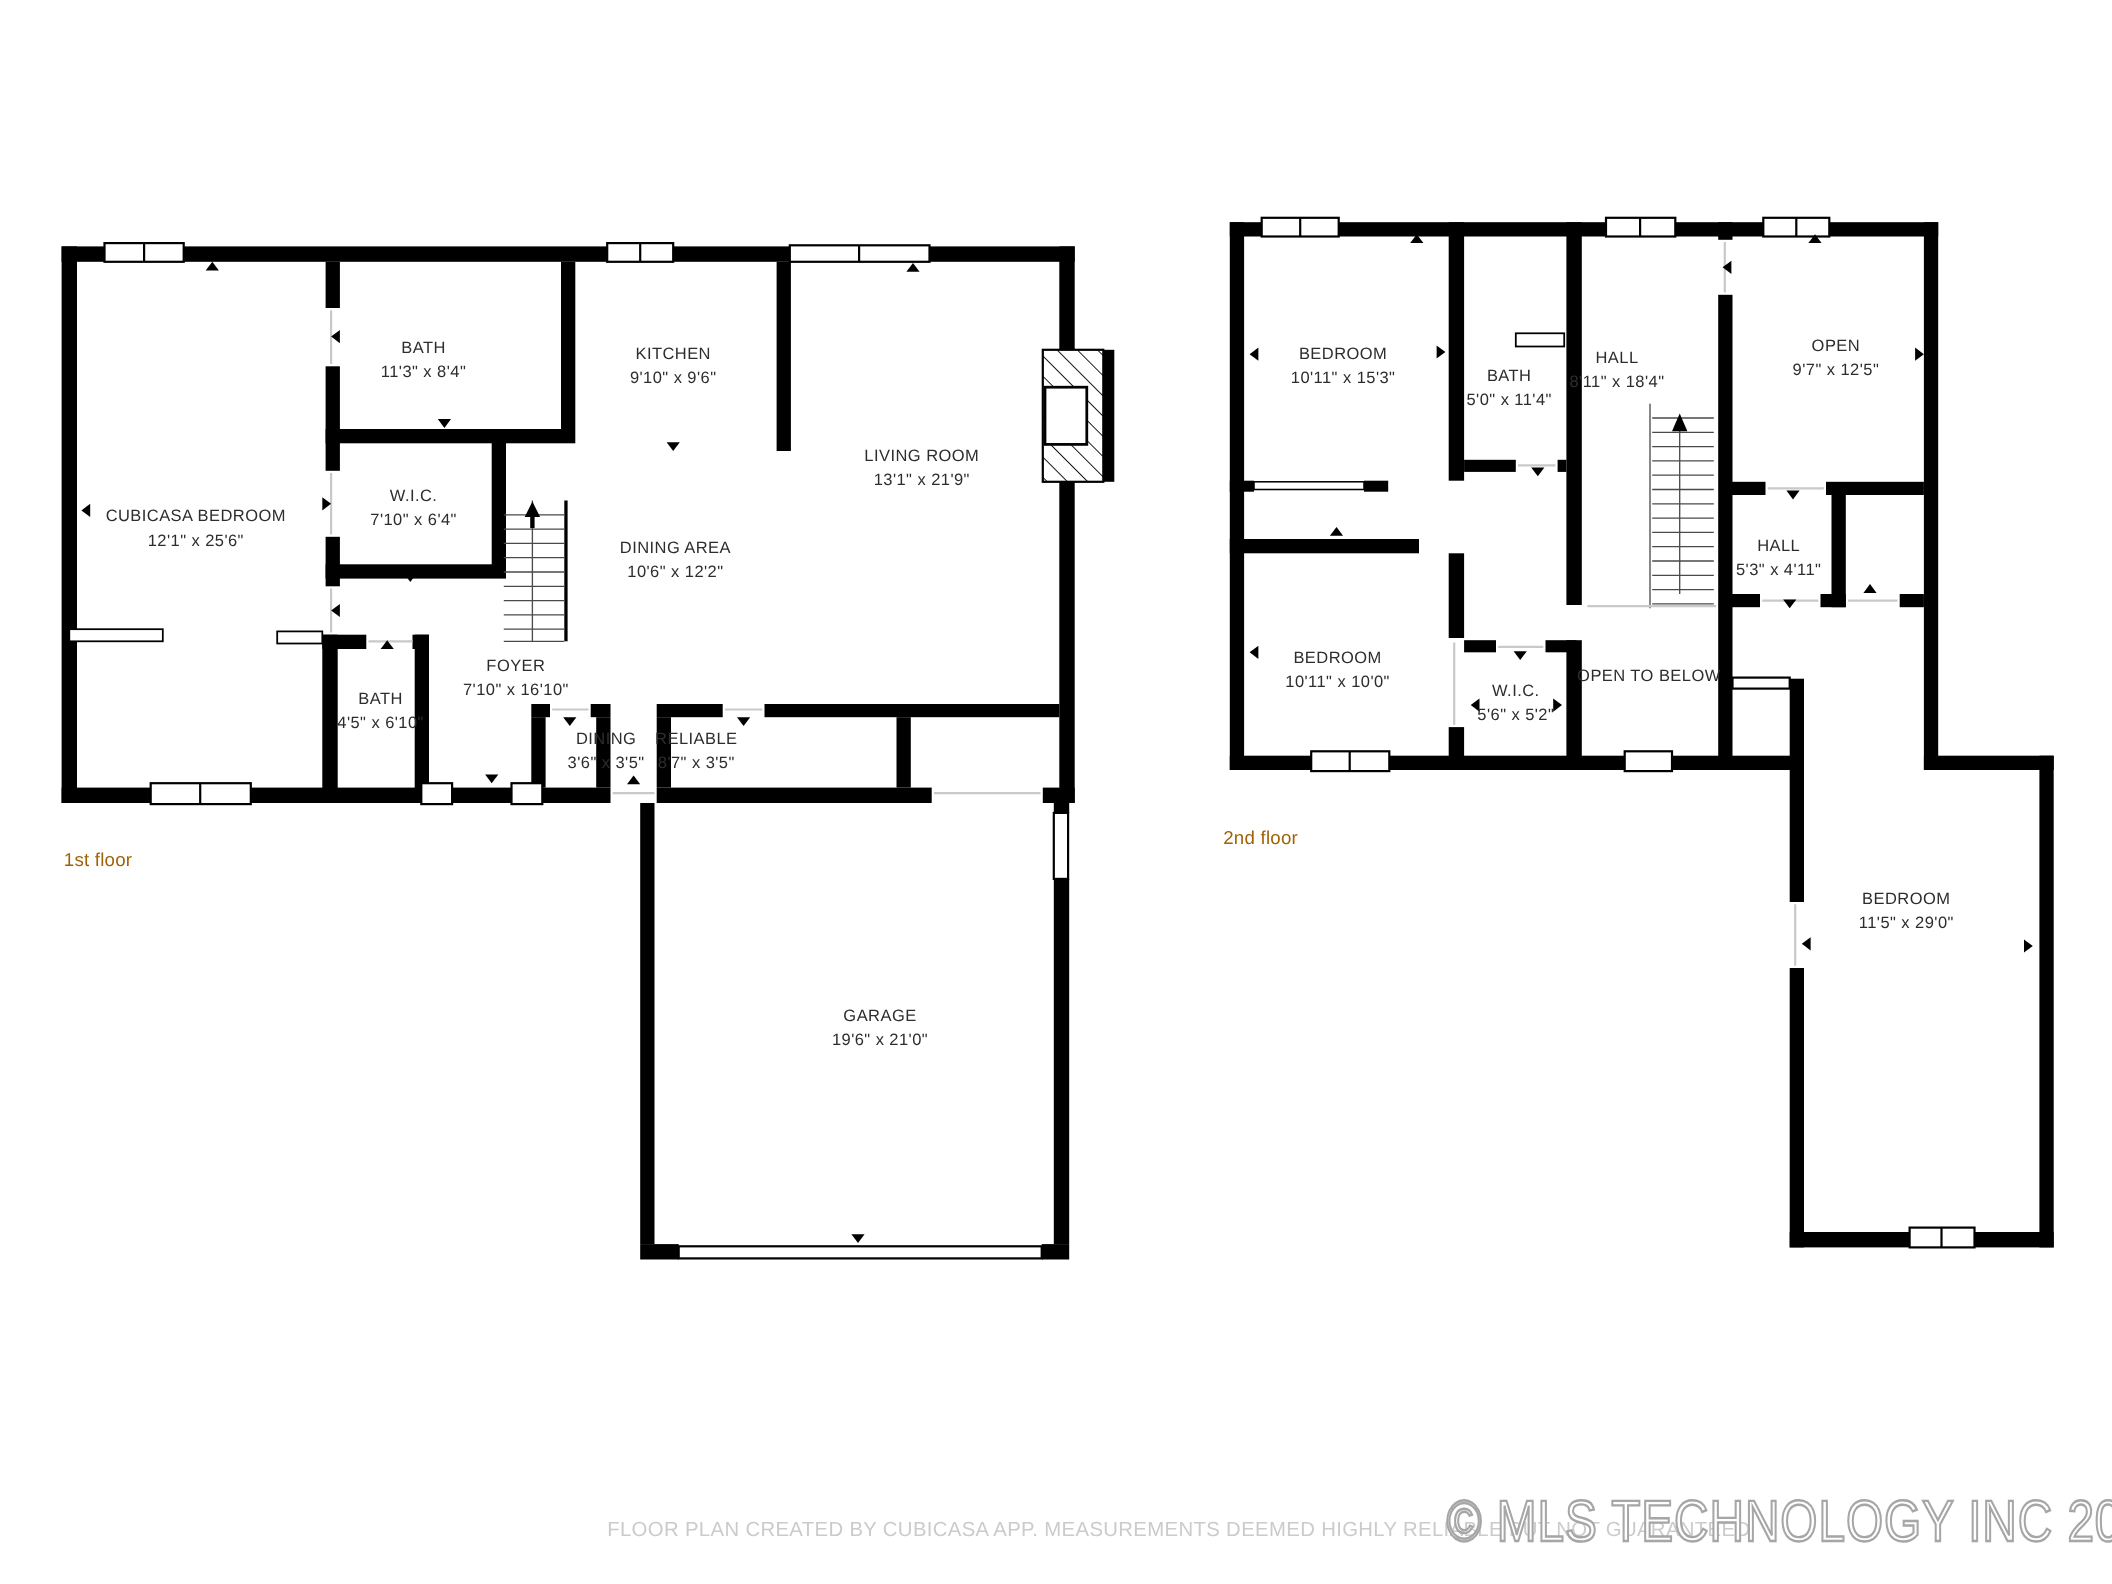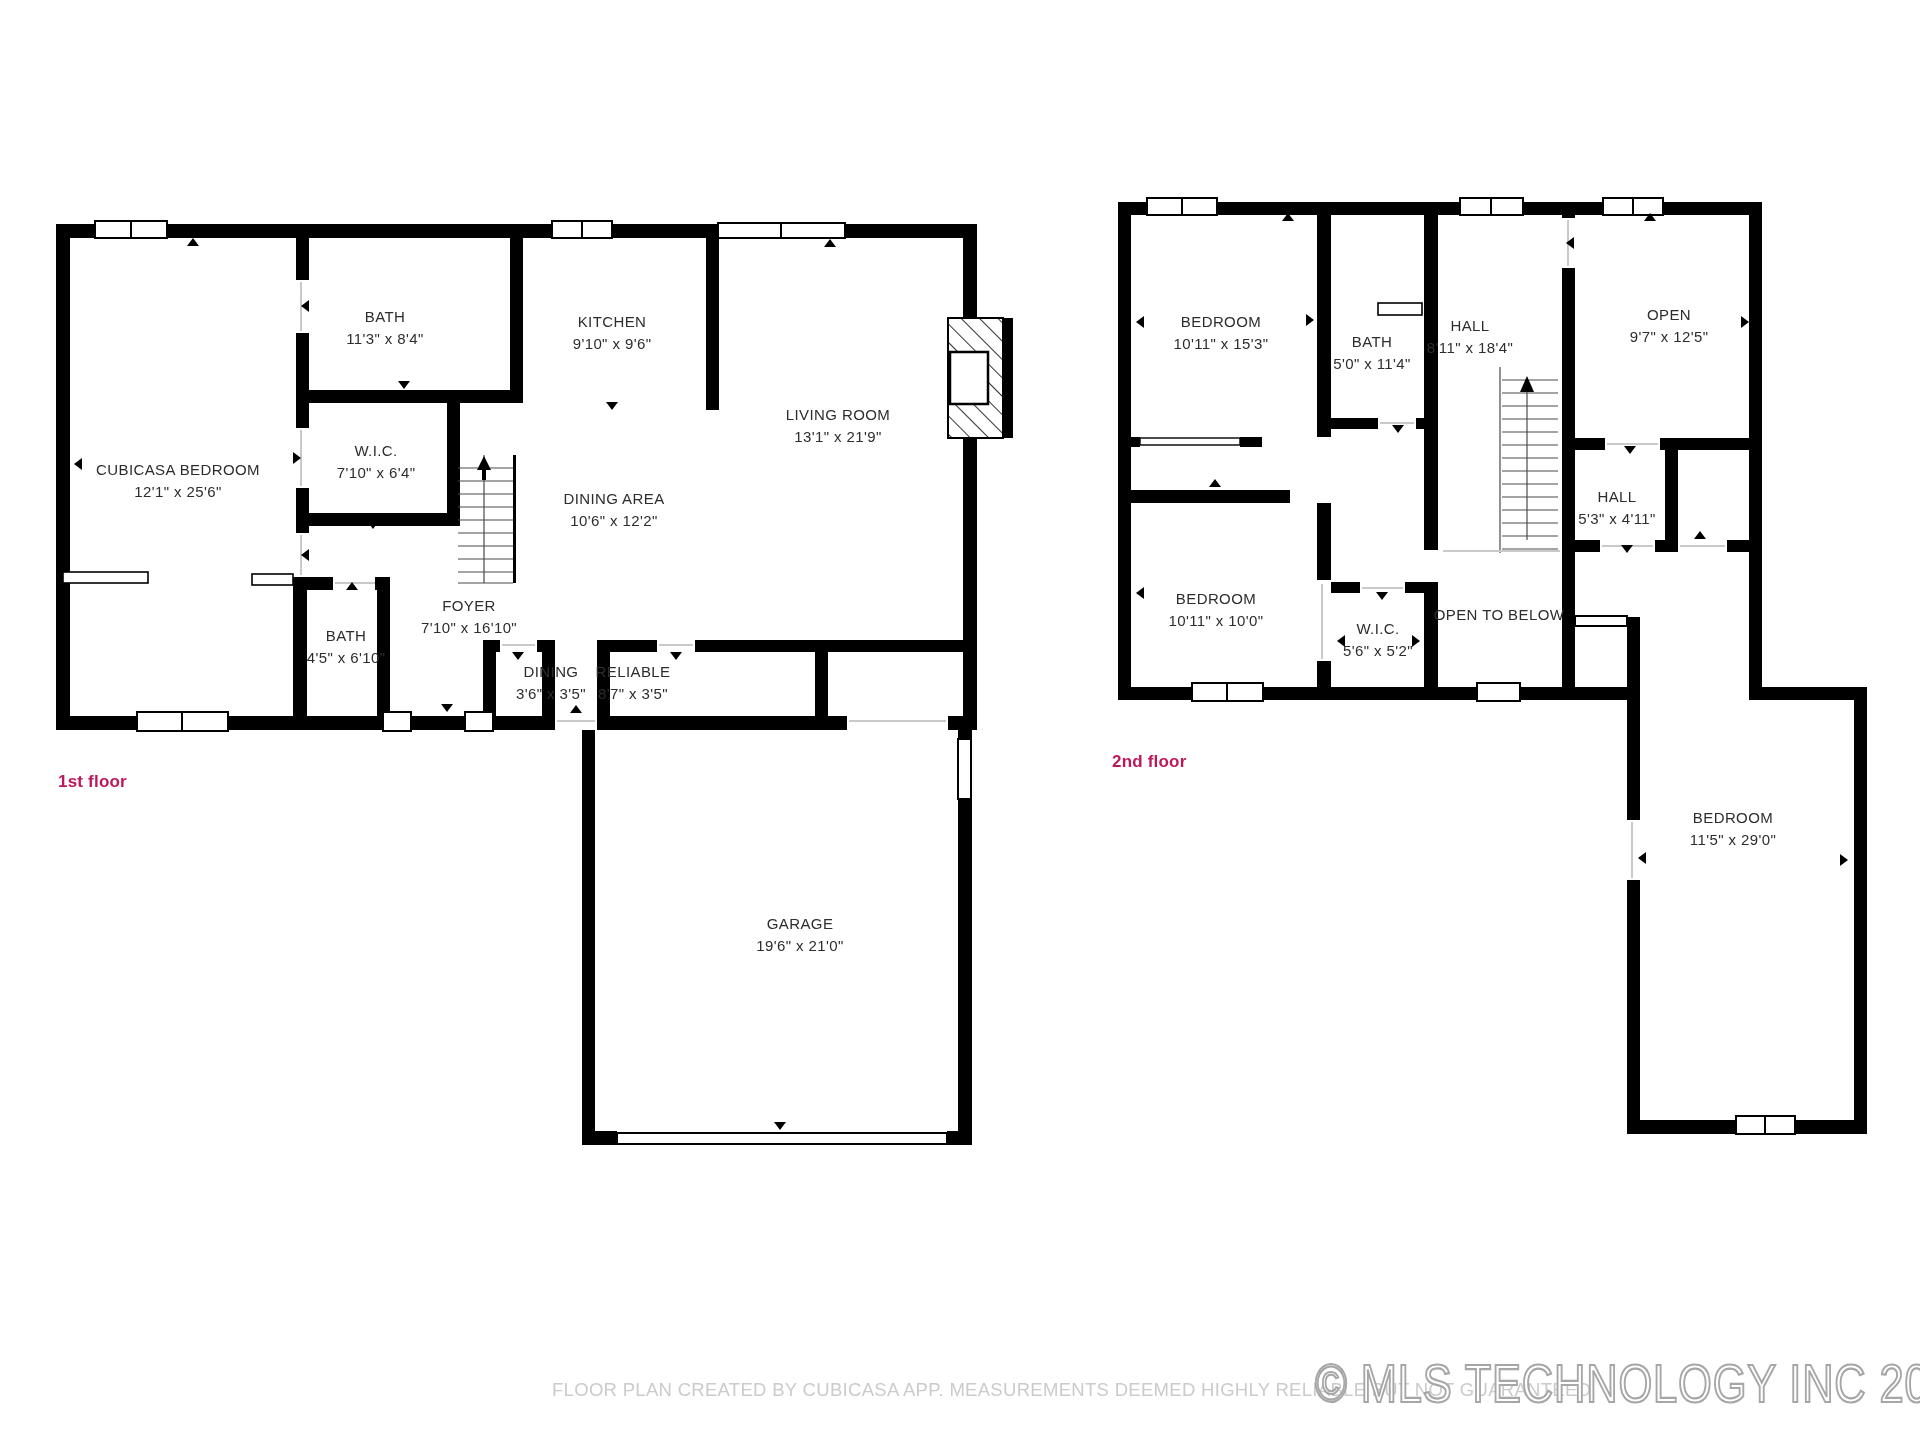--- a/index.html
+++ b/index.html
@@ -3,21 +3,21 @@
 <meta charset="utf-8">
 <style>
   html,body{margin:0;padding:0;background:#ffffff;}
   #page{position:relative;width:1920px;height:1440px;background:#ffffff;overflow:hidden;
         font-family:"Liberation Sans","DejaVu Sans",sans-serif;}
   svg{position:absolute;left:0;top:0;}
   .w{fill:#000000;}
   .room-label{position:absolute;transform:translateX(-50%);text-align:center;
       font-size:15px;line-height:22px;color:#2d2d2d;letter-spacing:.4px;white-space:nowrap;}
   .room-label .nm,.room-label .dm{display:block;}
-  .floor-label{position:absolute;font-size:17px;color:#be185d;letter-spacing:.2px;font-weight:bold;}
+  .floor-label{position:absolute;font-size:17px;color:#a16207;letter-spacing:.2px;}
   .disclaimer{position:absolute;left:552px;top:1379px;font-size:18.5px;color:#cbcbcb;
       letter-spacing:.3px;white-space:nowrap;}
   .watermark{position:absolute;left:1315px;top:1353px;font-size:53px;font-weight:500;
       color:#ffffff;-webkit-text-stroke:2.2px #a6a6a6;letter-spacing:1px;white-space:nowrap;
       transform:scaleX(.82);transform-origin:left top;}
 </style>
 </head>
 <body>
 
 <div id="page">

